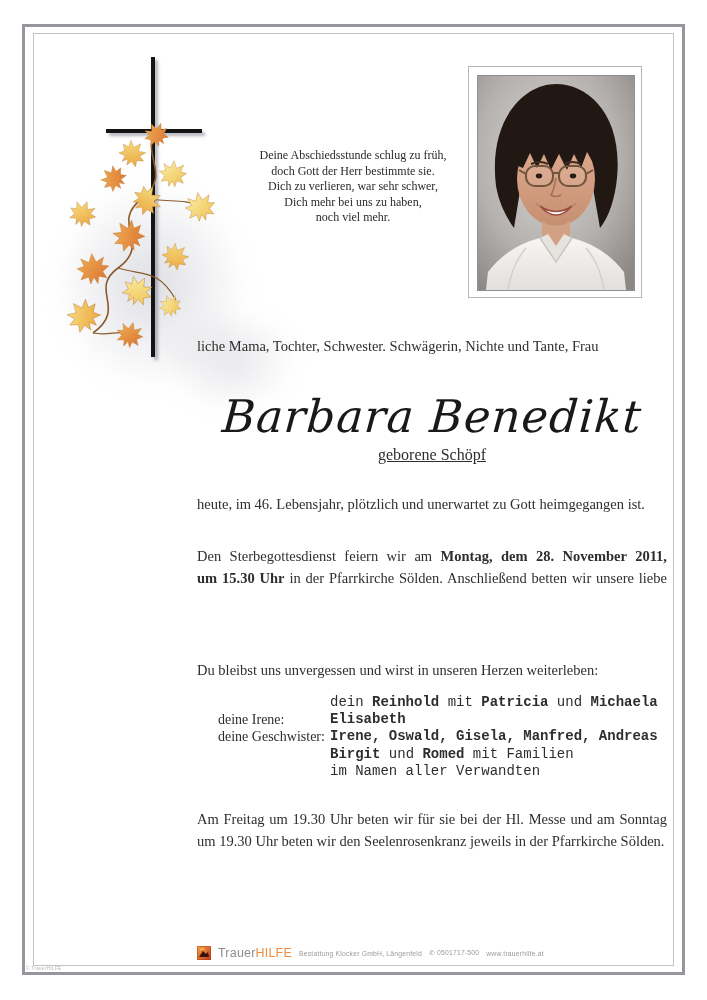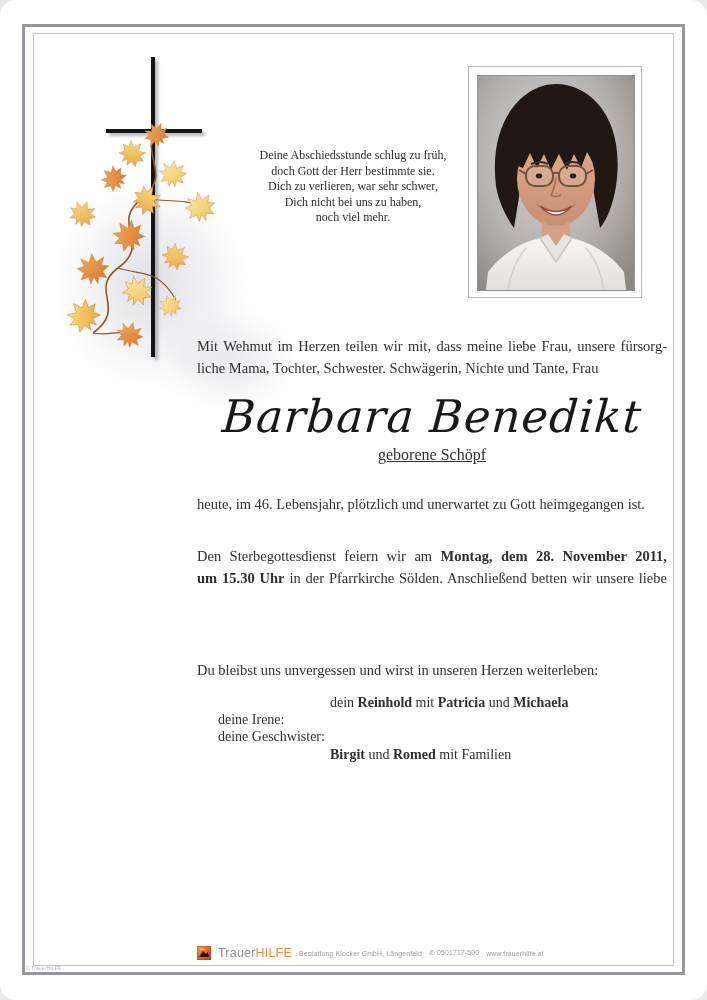--- a/index.html
+++ b/index.html
@@ -1,20 +1,19 @@
 <!DOCTYPE html>
 <html><head>
 <meta charset="utf-8">
 <style>
   html,body{margin:0;padding:0;background:#e9e9e9;}
   .page{
     position:relative;width:707px;height:1000px;background:#ffffff;
     font-family:"Liberation Serif", serif;color:#2e2e2e;overflow:hidden;
     margin:0 auto;
-    border-radius:16px;
   }
   
   .frame-outer{position:absolute;left:22px;top:24px;right:22px;bottom:25px;border:3px solid #97969c;pointer-events:none;}
   .frame-inner{position:absolute;left:33px;top:33px;right:33px;bottom:34px;border:1px solid #c2c2c8;pointer-events:none;}
 
   
   .wash{position:absolute;border-radius:50%;filter:blur(9px);}
   .wash1{left:26px;top:150px;width:250px;height:270px;background:radial-gradient(closest-side,rgba(168,170,182,.38),rgba(168,170,182,0) 78%);}
   .wash2{left:140px;top:290px;width:180px;height:140px;background:radial-gradient(closest-side,rgba(168,170,182,.28),rgba(168,170,182,0) 75%);}
 
@@ -41,21 +40,21 @@
   .deceased-name{font-family:"DejaVu Serif", serif;font-style:italic;font-size:45px;line-height:48px;color:#191919;letter-spacing:1px;transform:skewX(-4deg);}
   .maiden{font-size:16px;line-height:16px;margin-top:6px;text-decoration:underline;}
   .passing{top:494px;}
   .service{top:546px;}
   .dateline{top:611px;}
   .remembrance{top:660px;}
 
   .mourners{position:absolute;left:218px;top:694px;width:440px;font-size:14px;line-height:17.2px;}
   .m-row{display:flex;}
   .m-label{width:112px;flex:none;}
-  .m-val{flex:1;}
+  .m-val{flex:1;font-family:Liberation Mono, monospace;}
 
   .prayers{top:809px;}
 
   
   .footer{position:absolute;left:197px;top:946px;display:flex;align-items:center;gap:7px;font-family:"Liberation Sans", sans-serif;}
   .logo-box{width:14px;height:14px;flex:none;}
   .brand{font-size:12.5px;letter-spacing:.2px;}
   .brand .gray{color:#8d8d8d;}
   .brand .orange{color:#ef8b3f;}
   .foot-small{font-size:6.8px;color:#9a9a9a;letter-spacing:.2px;}
@@ -103,21 +102,21 @@
     <use href="#leaf" transform="translate(100,172) rotate(30) scale(0.68)" fill="url(#g3)"></use>
     <use href="#leaf" transform="translate(45,197) rotate(-40) scale(0.75)" fill="url(#g1)"></use>
     <use href="#leaf" transform="translate(92,216) rotate(15) scale(0.6)" fill="url(#g2)"></use>
     <use href="#leaf" transform="translate(132,187) rotate(-20) scale(0.5)" fill="url(#g3)"></use>
   </svg>
 
   <div class="poem">
     <div>Deine Abschiedsstunde schlug zu früh,</div>
     <div>doch Gott der Herr bestimmte sie.</div>
     <div>Dich zu verlieren, war sehr schwer,</div>
-    <div>Dich nicht bei uns zu haben,</div>
+    <div>Dich mehr bei uns zu haben,</div>
     <div>noch viel mehr.</div>
   </div>
 
   <div class="photo-frame">
     <div class="photo-inner">
       <svg width="156" height="214" viewBox="0 0 156 214">
         <defs>
           <radialGradient id="pbg" cx="45%" cy="38%" r="75%">
             <stop offset="0" stop-color="#d9d6d3"></stop>
             <stop offset="0.6" stop-color="#b5b1ae"></stop>
@@ -158,21 +157,20 @@
 
         <path d="M8,214 L10,196 Q30,170 62,162 L78,176 L94,162 Q126,170 146,196 L148,214 Z" fill="url(#shirt)"></path>
         <path d="M62,162 L78,186 L94,162 L86,158 L78,170 L70,158 Z" fill="#e6e3df"></path>
         <path d="M62,162 L78,186 L94,162" stroke="#c9c6c1" stroke-width="1.4" fill="none"></path>
         <path d="M30,214 Q34,188 48,172 M126,214 Q122,188 108,172" stroke="#d3d0cb" stroke-width="1.5" fill="none"></path>
       </svg>
     </div>
   </div>
 
   <div class="blk intro">
-    <div class="just">Mit Wehmut im Herzen teilen wir mit, dass meine liebe Frau, unsere fürsorg-</div>
     <div>liche Mama, Tochter, Schwester. Schwägerin, Nichte und Tante, Frau</div>
   </div>
 
   <div class="blk namebox">
     <div class="deceased-name">Barbara Benedikt</div>
     <div class="maiden">geborene Schöpf</div>
   </div>
 
   <div class="blk passing">heute, im 46. Lebensjahr, plötzlich und unerwartet zu Gott heimgegangen ist.</div>
 
@@ -184,33 +182,40 @@
 
   <div class="blk remembrance">Du bleibst uns unvergessen und wirst in unseren Herzen weiterleben:</div>
 
   <div class="mourners">
     <div class="m-row">
       <div class="m-label"></div>
       <div class="m-val"><span>dein </span><span class="b">Reinhold</span><span> mit </span><span class="b">Patricia</span><span> und </span><span class="b">Michaela</span></div>
     </div>
     <div class="m-row">
       <div class="m-label">deine Irene:</div>
+      <div class="m-val"><span class="b">Elisabeth</span></div>
     </div>
     <div class="m-row">
       <div class="m-label">deine Geschwister:</div>
+      <div class="m-val"><span class="b">Irene, Oswald, Gisela, Manfred, Andreas</span></div>
     </div>
     <div class="m-row">
       <div class="m-label"></div>
       <div class="m-val"><span class="b">Birgit</span><span> und </span><span class="b">Romed</span><span> mit Familien</span></div>
     </div>
     <div class="m-row">
       <div class="m-label"></div>
-    </div>
-  </div>
-
+      <div class="m-val"><span>im Namen aller Verwandten</span></div>
+    </div>
+  </div>
+
+  <div class="blk prayers">
+    <div class="just">Am Freitag um 19.30 Uhr beten wir für sie bei der Hl. Messe und am Sonntag</div>
+    <div>um 19.30 Uhr beten wir den Seelenrosenkranz jeweils in der Pfarrkirche Sölden.</div>
+  </div>
 
   <div class="footer">
     <svg class="logo-box" viewBox="0 0 14 14">
       <defs>
         <linearGradient id="lg" x1="0" y1="0" x2="1" y2="1">
           <stop offset="0" stop-color="#f6a33e"></stop>
             <stop offset="1" stop-color="#c23c1c"></stop>
         </linearGradient>
       </defs>
       <rect width="14" height="14" rx="1.5" fill="url(#lg)" stroke="#a33318" stroke-width="0.8"></rect>

